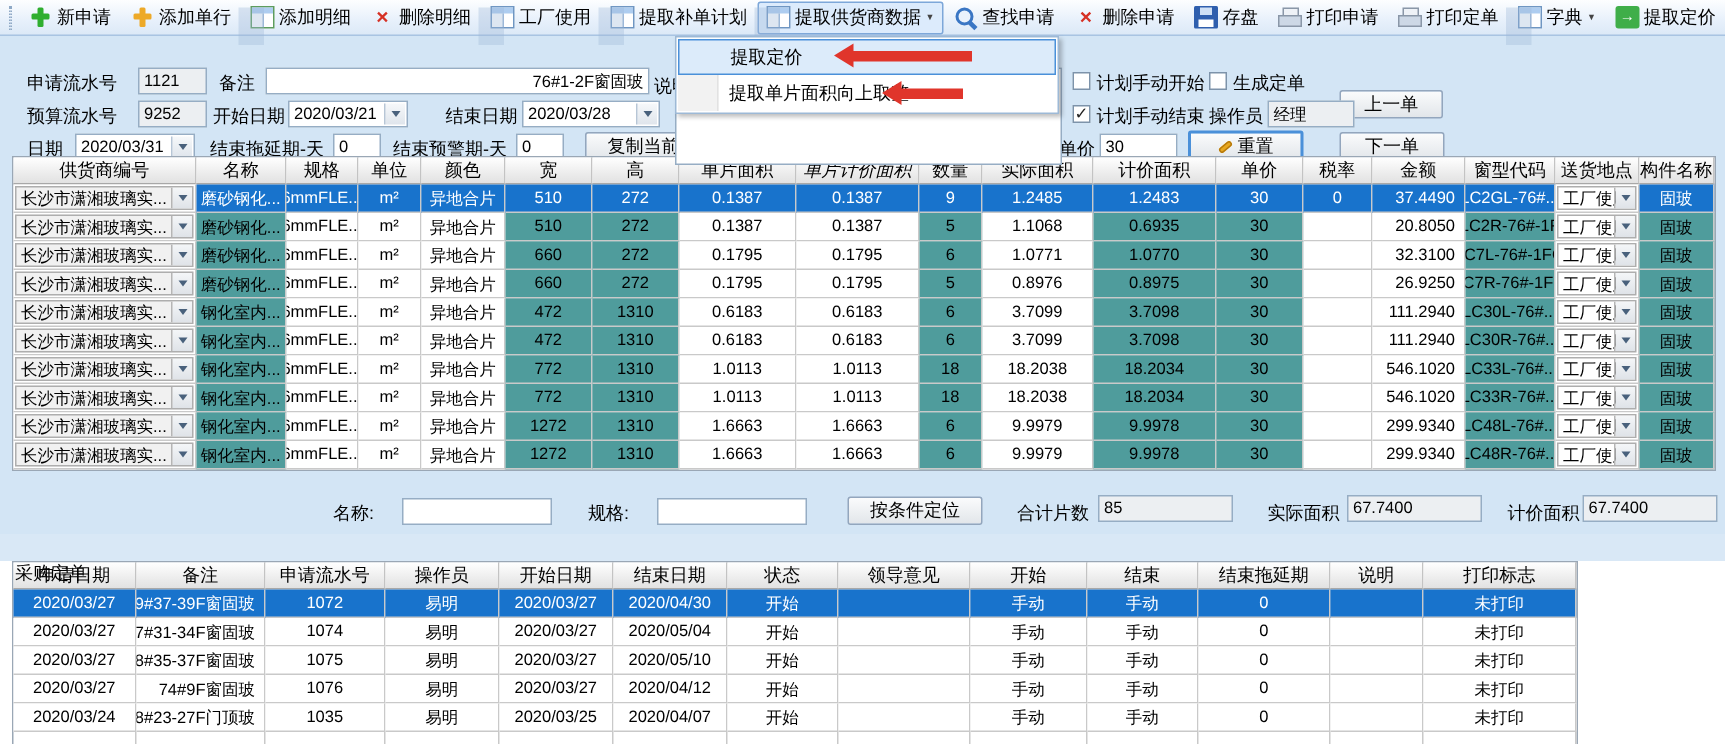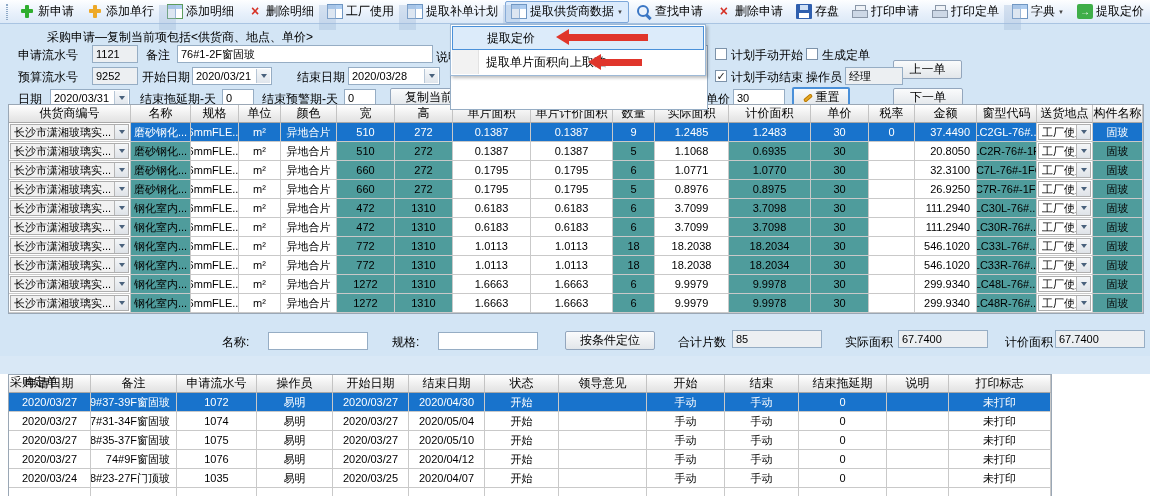--- a/index.html
+++ b/index.html
@@ -136,26 +136,25 @@
         <span class="tbico ic-dict-grid"></span>
         <span>字典</span>
         <span class="caret">▼</span>
       </div>
       <div class="tbtn">
         <span class="tbico ic-import"></span>
         <span>提取定价</span>
       </div>
     </div>
 
-  <div class="flabel" style="left:47px;top:29px;">采购申请—复制当前项包括&lt;供货商、地点、单价&gt;</div>
 
   <div class="flabel" style="left:18px;top:47px;">申请流水号</div>
   <input class="fin gray" style="left: 92px; top: 45px; width: 46px;" readonly="" value="1121">
   <div class="flabel" style="left:146px;top:47px;">备注</div>
-  <input class="fin white" style="left: 177px; top: 45px; width: 256px;" value="76#1-2F窗固玻">
+  <input class="fin white" style="left: 177px; top: 45px; width: 256px; text-align: right;" value="76#1-2F窗固玻">
   <div class="flabel" style="left:436px;top:49px;z-index:5;">说明</div>
   <div class="ta" style="left:450px;top:45px;width:258px;height:65px;z-index:6;"></div>
 
   <div class="flabel" style="left:18px;top:69px;">预算流水号</div>
   <input class="fin gray" style="left: 92px; top: 67px; width: 46px;" readonly="" value="9252">
   <div class="flabel" style="left:142px;top:69px;">开始日期</div>
   <div class="datec" style="left:192px;top:67px;width:80px;">
       <span>2020/03/21</span>
       <span class="dd">
         <span class="tri"></span>
@@ -188,21 +187,21 @@
   <div class="flabel" style="left:822px;top:47px;">生成定单</div>
   <div class="btn" style="left:893px;top:60px;width:69px;">上一单</div>
 
   <div class="chk checked" style="left:715px;top:70px;"></div>
   <div class="flabel" style="left:731px;top:69px;">计划手动结束</div>
   <div class="flabel" style="left:806px;top:69px;">操作员</div>
   <input class="fin gray" style="left: 845px; top: 67px; width: 58px;" value="经理">
 
   <div class="flabel" style="left:706px;top:91px;">单价</div>
   <input class="fin white" style="left: 733px; top: 89px; width: 52px;" value="30">
-  <div class="btn focus" style="left:792px;top:87px;width:58px;height:21px;">
+  <div class="btn focus" style="left:792px;top:87px;width:77px;height:21px;">
     <span style="display:inline-block;width:10px;height:4px;background:#e8a820;border-radius:2px;transform:rotate(-40deg);margin-right:3px;box-shadow:0 0 0 1px #b5790e inset;"></span>
     <span>重置</span>
   </div>
   <div class="btn" style="left:893px;top:88px;width:70px;">下一单</div>
 
   <div class="menu">
       <div class="mitem hl">
         <span>提取定价</span>
       </div>
       <div class="mitem">
@@ -221,21 +220,21 @@
   <div class="grid" style="left:8px;top:104px;width:1136px;height:210px;">
     <div class="thead">
         <div class="h" style="width: 122px;">供货商编号</div>
         <div class="h" style="width: 60px;">名称</div>
         <div class="h" style="width: 48px;">规格</div>
         <div class="h" style="width: 42px;">单位</div>
         <div class="h" style="width: 56px;">颜色</div>
         <div class="h" style="width: 58px;">宽</div>
         <div class="h" style="width: 58px;">高</div>
         <div class="h" style="width: 78px;">单片面积</div>
-        <div class="h" style="width: 82px;">单片计价面积</div>
+        <div class="h" style="width: 82px; font-style: italic;">单片计价面积</div>
         <div class="h" style="width: 42px;">数量</div>
         <div class="h" style="width: 74px;">实际面积</div>
         <div class="h" style="width: 82px;">计价面积</div>
         <div class="h" style="width: 58px;">单价</div>
         <div class="h" style="width: 46px;">税率</div>
         <div class="h" style="width: 62px;">金额</div>
         <div class="h" style="width: 60px;">窗型代码</div>
         <div class="h" style="width: 56px; font-family: Liberation Serif, serif;">送货地点</div>
         <div class="h" style="width: 36px; flex: 1 1 0%;">构件名称</div>
       </div>

